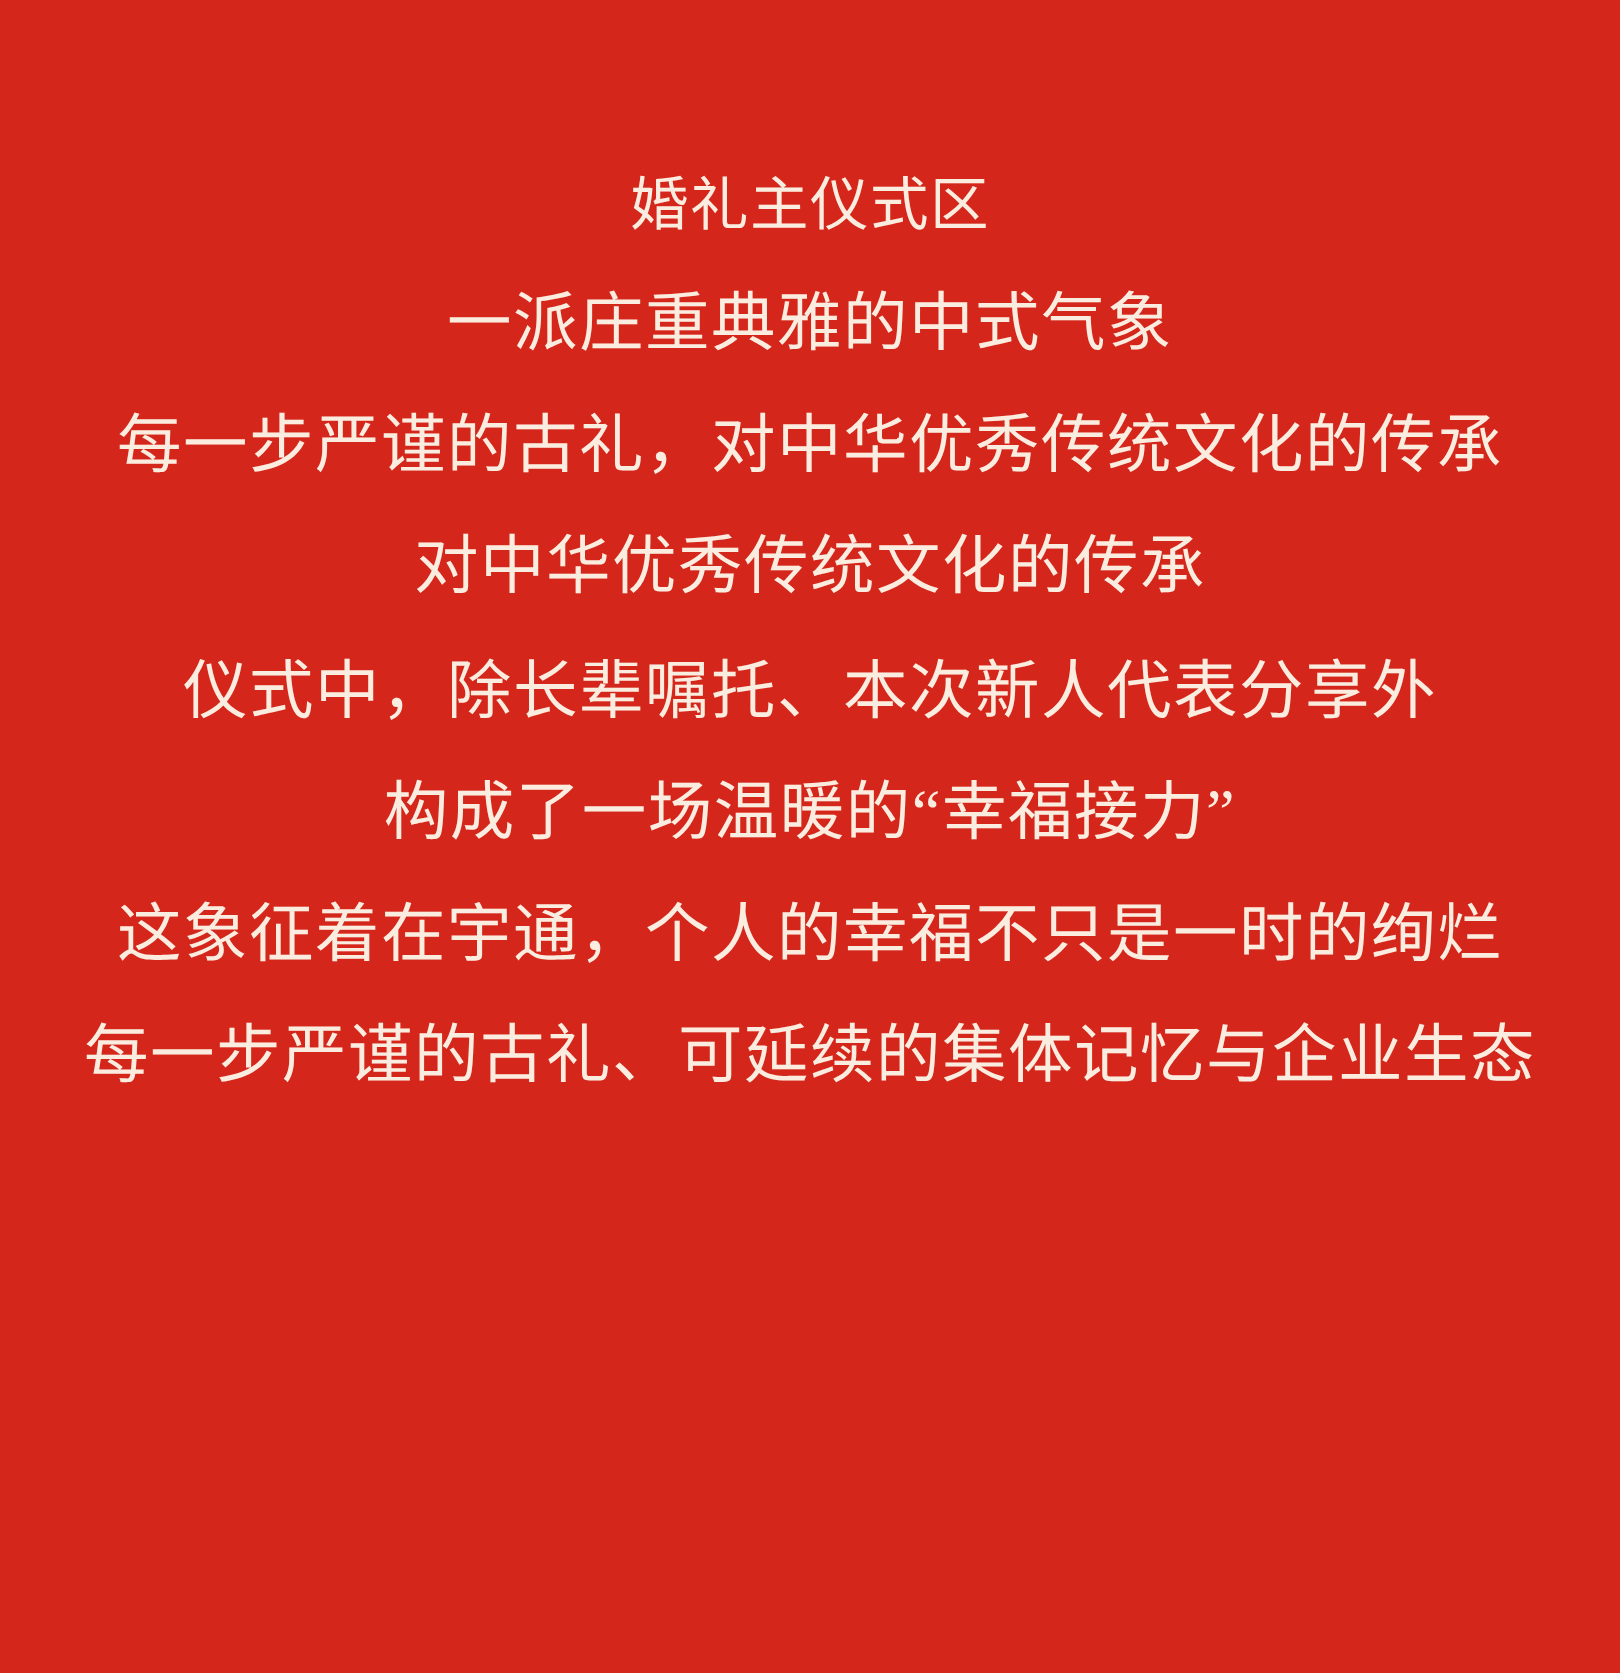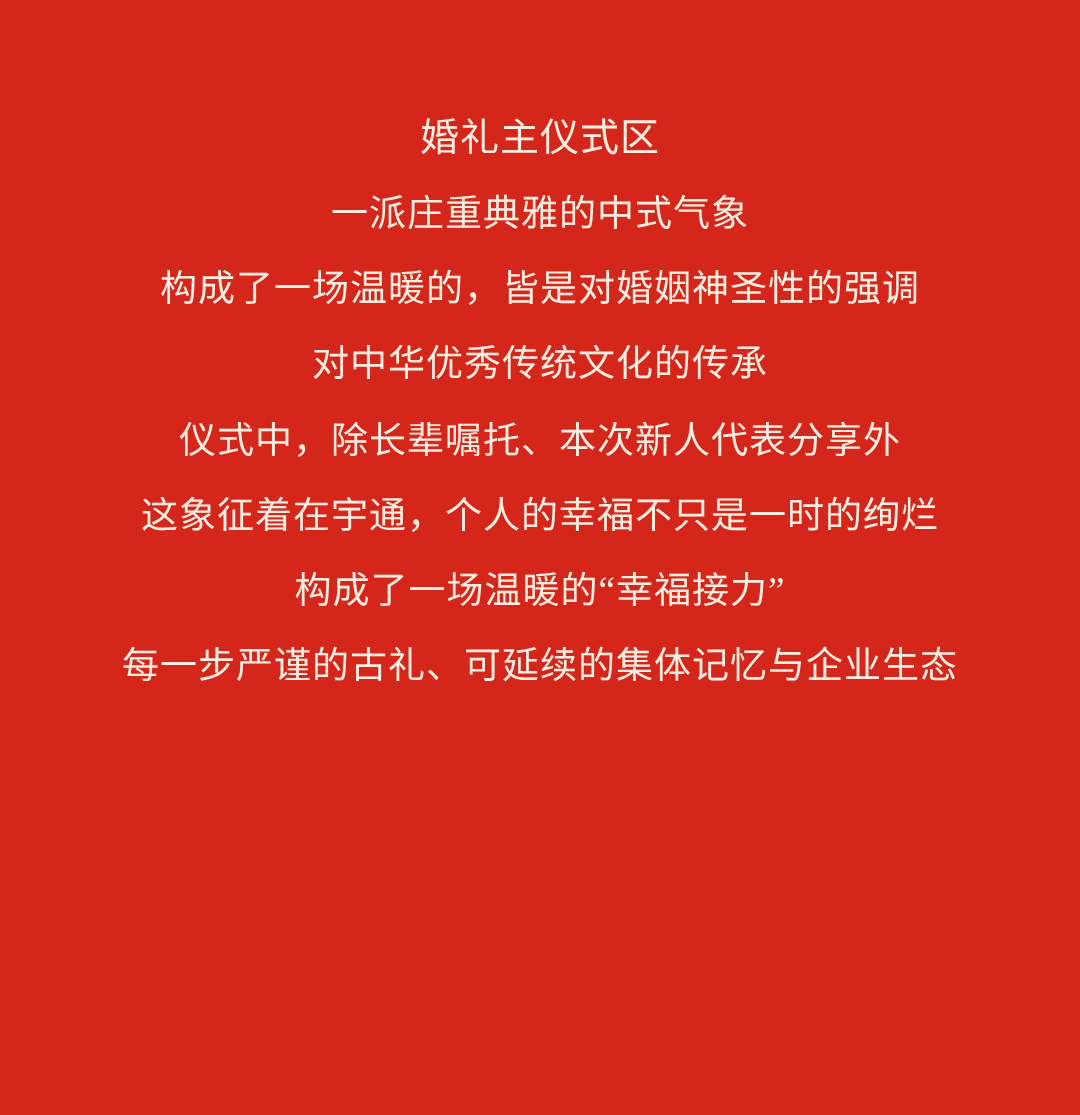--- a/index.html
+++ b/index.html
@@ -41,40 +41,40 @@
     text-align: center;
     letter-spacing: 1px;
     white-space: nowrap;
     line-height: 1.0;
   }
   .line-title {
     font-size: 39px;
     margin-bottom: 38px;
   }
   .line-body {
-    font-size: 37px;
+    font-size: 43px;
     margin-bottom: 38px;
   }
   .line-body:last-child {
     margin-bottom: 0;
     text-align: center;
   }
 </style>
 </head>
 <body>
 
 <div class="poster">
 
   <div class="block block-top">
     <div class="line line-title">婚礼主仪式区</div>
     <div class="line line-body">一派庄重典雅的中式气象</div>
-    <div class="line line-body">构成了一场温暖的，皆是对婚姻神圣性的强调</div>
+    <div class="line line-body">每一步严谨的古礼，对中华优秀传统文化的传承</div>
     <div class="line line-body">对中华优秀传统文化的传承</div>
   </div>
 
   <div class="block block-bottom">
     <div class="line line-body">仪式中，除长辈嘱托、本次新人代表分享外</div>
+    <div class="line line-body">构成了一场温暖的“幸福接力”</div>
     <div class="line line-body">这象征着在宇通，个人的幸福不只是一时的绚烂</div>
-    <div class="line line-body">构成了一场温暖的“幸福接力”</div>
     <div class="line line-body">每一步严谨的古礼、可延续的集体记忆与企业生态</div>
   </div>
 
 </div>
 
 </body></html>

